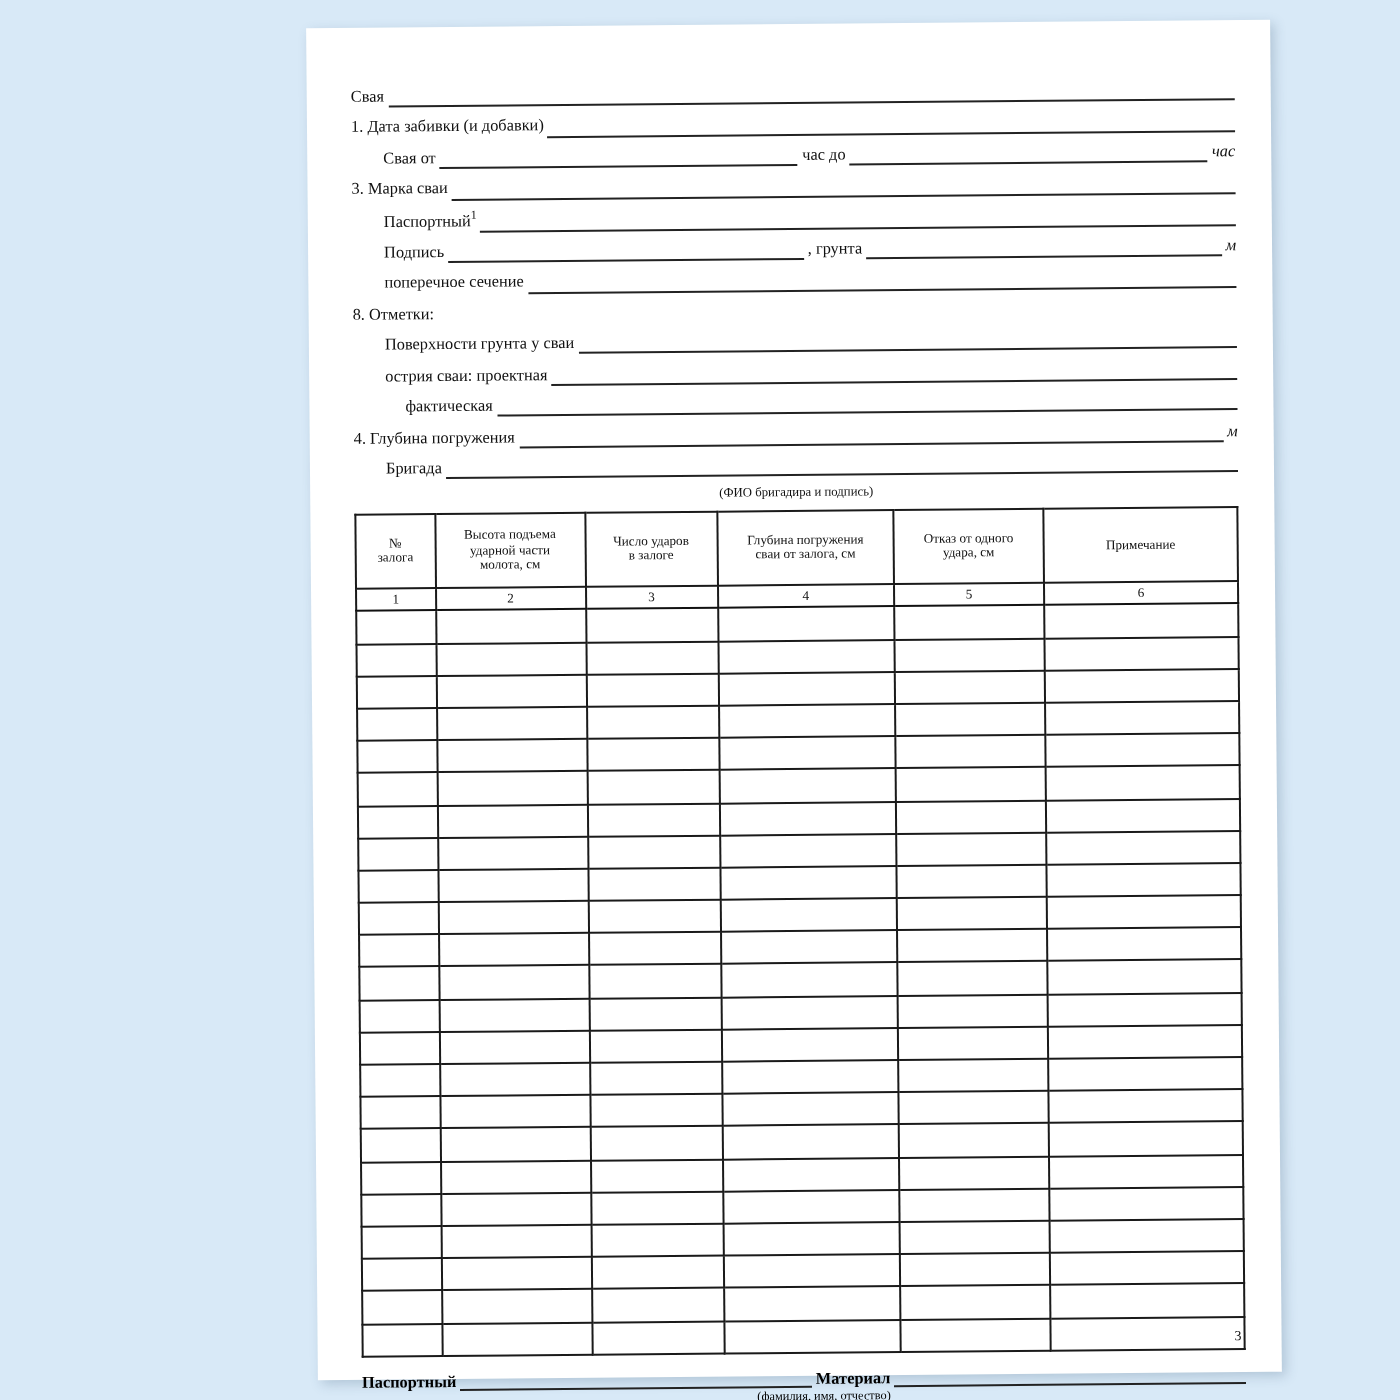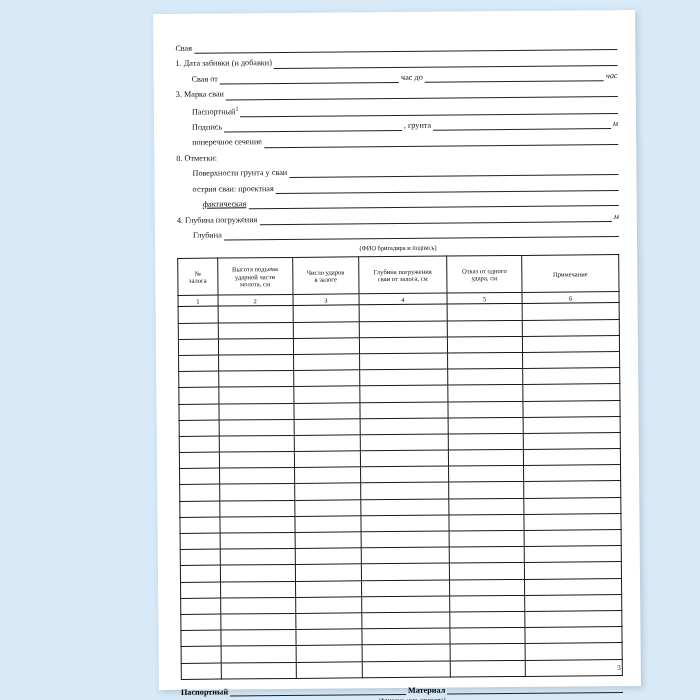--- a/index.html
+++ b/index.html
@@ -42,21 +42,21 @@
     display: flex;
     align-items: flex-end;
     margin-bottom: 5.2px;
     white-space: nowrap;
   }
   .lbl {
     flex: 0 0 auto;
     padding-right: 2px;
   }
   .indent1 { padding-left: 16px; }
-  .indent2 { padding-left: 26px; text-decoration: underline; }
+  .indent2 { padding-left: 26px; }
   .rule {
     flex: 1 1 auto;
     border-bottom: 0.8px solid #222;
     height: 8px;
   }
   .mid-lbl {
     flex: 0 0 auto;
     padding: 0 2px;
   }
   .unit {
@@ -192,21 +192,21 @@
         <span class="rule"></span>
       </div>
 
       <div class="line-row">
         <span class="lbl">4. Глубина погружения</span>
         <span class="rule"></span>
         <span class="unit">м</span>
       </div>
 
       <div class="line-row">
-        <span class="lbl indent1">Глубина</span>
+        <span class="lbl indent1">Бригада</span>
         <span class="rule"></span>
       </div>
 
       <div class="caption">(ФИО бригадира и подпись)</div>
     </div>
 
     <table class="grid">
       <colgroup>
         <col style="width:9%">
         <col style="width:17%">

